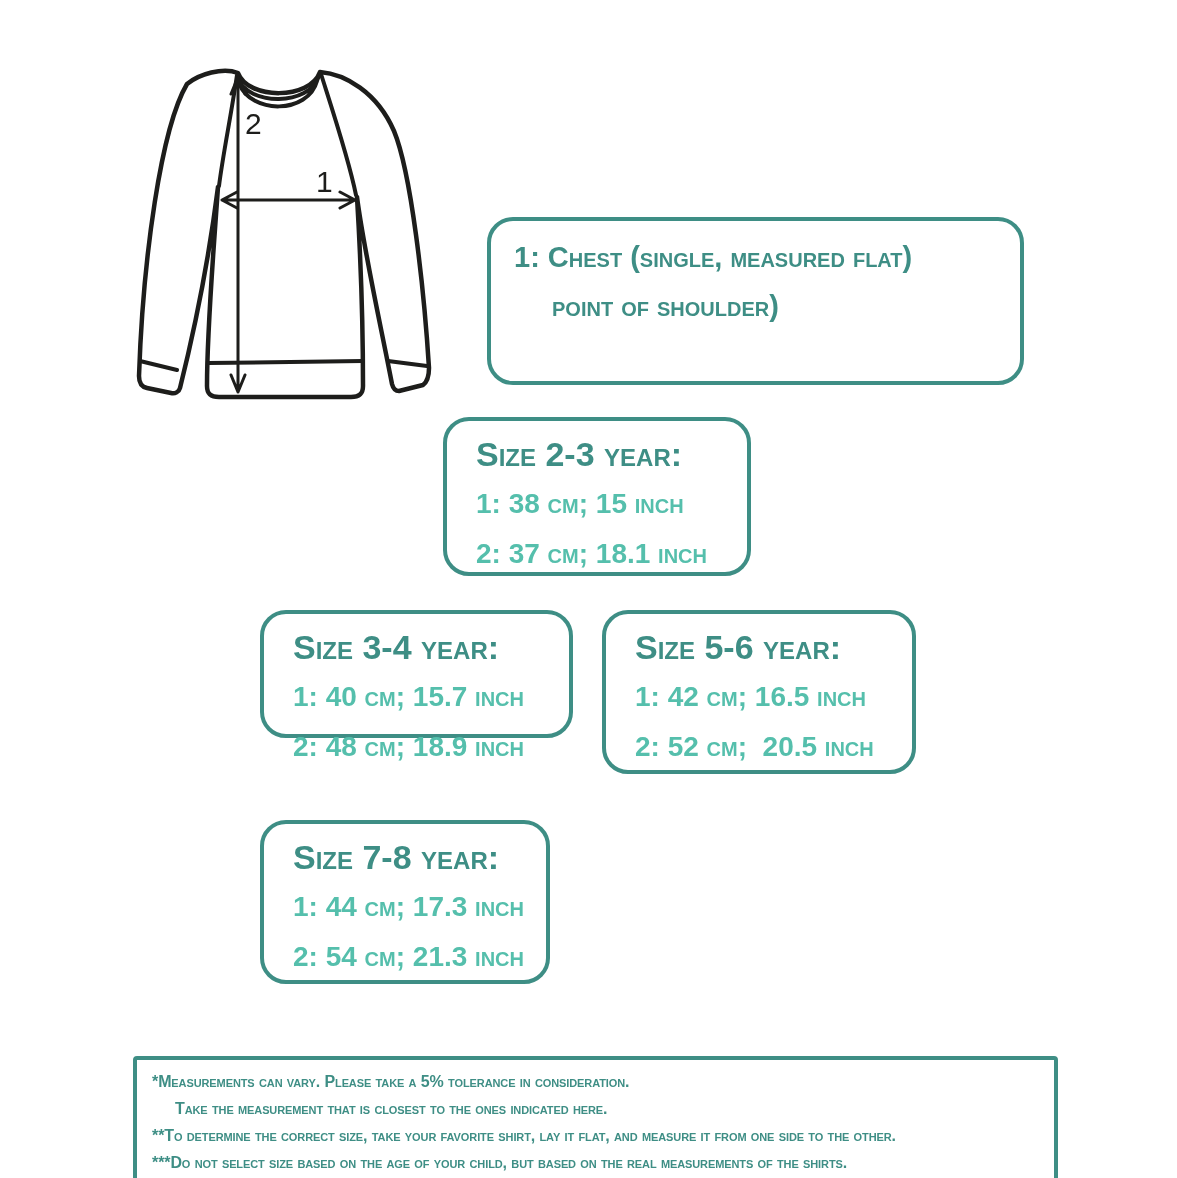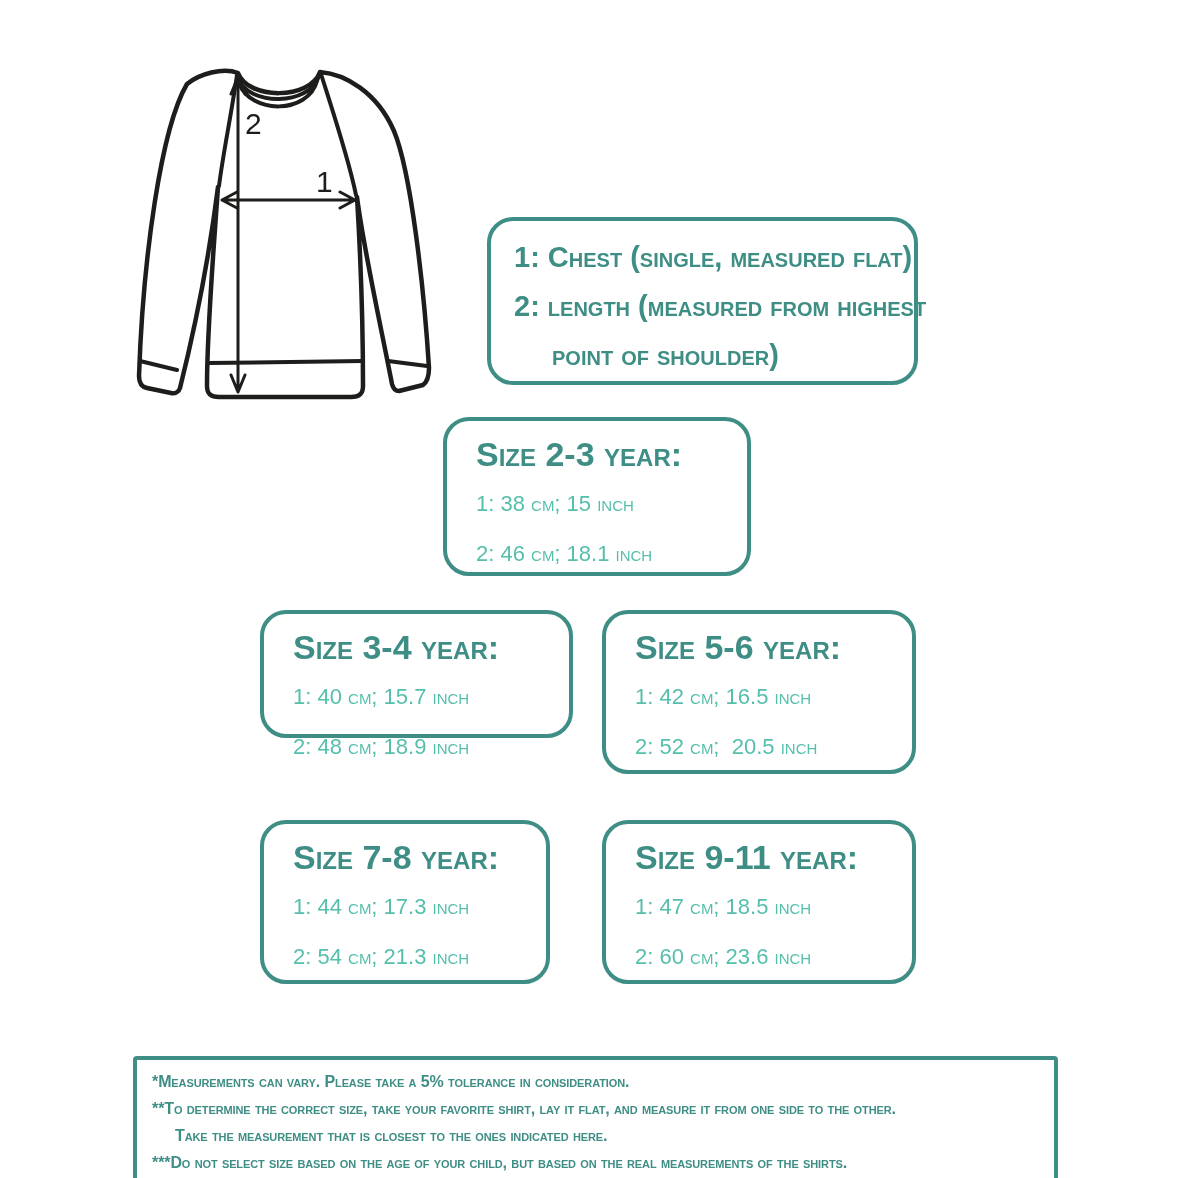--- a/index.html
+++ b/index.html
@@ -16,42 +16,42 @@
     font-family:"Liberation Sans",sans-serif;
     overflow:hidden;
   }
   .tealbox{
     position:absolute;
     border:4px solid var(--teal);
     border-radius:26px;
     background:#ffffff;
   }
   
-  .legend-box{left:487px;top:217px;width:431px;height:168px;padding:12px 18px 0 23px;}
+  .legend-box{left:487px;top:217px;width:537px;height:168px;padding:12px 18px 0 23px;}
   .legend-line{
     font-variant:small-caps;font-weight:bold;
     font-size:29px;line-height:49px;
     color:var(--teal);white-space:pre;
   }
   .legend-indent{padding-left:38px;}
   
   .size-box{padding:8px 0 0 29px;}
   .size-2-3{left:443px;top:417px;width:308px;height:159px;}
   .size-3-4{left:260px;top:610px;width:313px;height:128px;}
   .size-5-6{left:602px;top:610px;width:314px;height:164px;}
   .size-7-8{left:260px;top:820px;width:290px;height:164px;}
   .size-9-11{left:602px;top:820px;width:314px;height:164px;}
   .size-title{
     font-variant:small-caps;font-weight:bold;
     font-size:34px;line-height:50px;
     color:var(--teal);white-space:pre;
   }
   .size-row{
-    font-variant:small-caps;font-weight:normal;
-    font-size:22px;line-height:50px;
+    font-variant:small-caps;font-weight:bold;
+    font-size:28px;line-height:50px;
     color:var(--mint);white-space:pre;
   }
   
   .notes-box{left:133px;top:1032px;width:925px;height:131px;border-radius:4px;padding:8px 0 0 15px;margin-top:24px;}
   .note-line{
     font-variant:small-caps;font-weight:bold;
     font-size:16px;line-height:27px;letter-spacing:-0.1px;
     color:var(--teal);white-space:pre;
   }
   .note-indent{padding-left:23px;}
@@ -98,54 +98,48 @@
       <path stroke-width="3" d="M105,20 L105,334 M98,36 L105,19 L112,36 M98,317 L105,334 L112,317"></path>
 
       <path stroke-width="3" d="M89,142 L222,142 M104,134 L89,142 L104,150 M207,134 L222,142 L207,150"></path>
     </g>
     <text x="112" y="76" font-size="30" fill="#1d1d1b" font-family="Liberation Sans, sans-serif">2</text>
     <text x="183" y="134" font-size="30" fill="#1d1d1b" font-family="Liberation Sans, sans-serif">1</text>
   </svg>
 
   <div class="tealbox legend-box">
     <div class="legend-line">1: Chest (single, measured flat)</div>
-    <div class="legend-line">2: length (measured from highest</div>
     <div class="legend-line legend-indent">point of shoulder)</div>
   </div>
 
   <div class="tealbox size-box size-2-3">
     <div class="size-title">Size 2-3 year:</div>
     <div class="size-row">1: 38 cm; 15 inch</div>
-    <div class="size-row">2: 46 cm; 18.1 inch</div>
+    <div class="size-row">2: 37 cm; 18.1 inch</div>
   </div>
 
   <div class="tealbox size-box size-3-4">
     <div class="size-title">Size 3-4 year:</div>
     <div class="size-row">1: 40 cm; 15.7 inch</div>
     <div class="size-row">2: 48 cm; 18.9 inch</div>
   </div>
 
   <div class="tealbox size-box size-5-6">
     <div class="size-title">Size 5-6 year:</div>
     <div class="size-row">1: 42 cm; 16.5 inch</div>
     <div class="size-row">2: 52 cm;  20.5 inch</div>
   </div>
 
   <div class="tealbox size-box size-7-8">
     <div class="size-title">Size 7-8 year:</div>
     <div class="size-row">1: 44 cm; 17.3 inch</div>
     <div class="size-row">2: 54 cm; 21.3 inch</div>
   </div>
 
-  <div class="tealbox size-box size-9-11">
-    <div class="size-title">Size 9-11 year:</div>
-    <div class="size-row">1: 47 cm; 18.5 inch</div>
-    <div class="size-row">2: 60 cm; 23.6 inch</div>
-  </div>
 
   <div class="tealbox notes-box">
     <div class="note-line">*Measurements can vary. Please take a 5% tolerance in consideration.</div>
+    <div class="note-line note-indent">Take the measurement that is closest to the ones indicated here.</div>
     <div class="note-line">**To determine the correct size, take your favorite shirt, lay it flat, and measure it from one side to the other.</div>
-    <div class="note-line note-indent">Take the measurement that is closest to the ones indicated here.</div>
     <div class="note-line">***Do not select size based on the age of your child, but based on the real measurements of the shirts.</div>
   </div>
 
 </div>
 
 </body></html>

